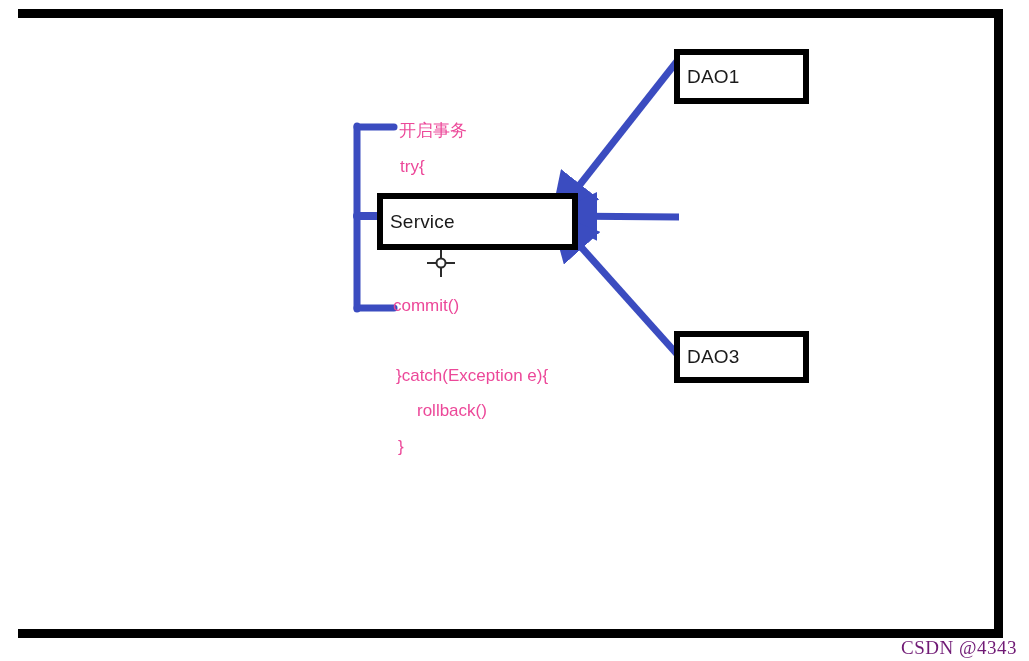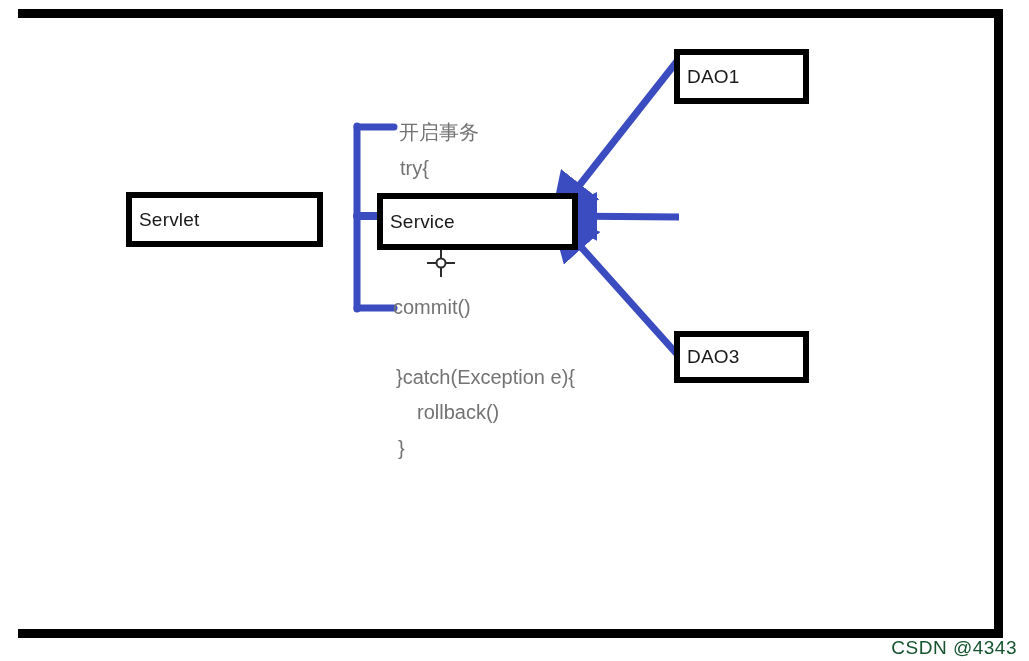--- a/index.html
+++ b/index.html
@@ -49,22 +49,22 @@
     white-space: nowrap;
   }
   #node-servlet { left: 126px; top: 192px; width: 197px; height: 55px; }
   #node-service { left: 377px; top: 193px; width: 201px; height: 57px; }
   #node-dao1   { left: 674px; top: 49px;  width: 135px; height: 55px; }
   #node-dao2   { left: 674px; top: 190px; width: 137px; height: 52px; }
   #node-dao3   { left: 674px; top: 331px; width: 135px; height: 52px; }
 
   .code-text {
     position: absolute;
-    color: #737373;
-    font-size: 20px;
+    color: #ec4899;
+    font-size: 17px;
     white-space: nowrap;
     font-family: "Liberation Sans", "DejaVu Sans", sans-serif;
   }
   #code-begin-tx  { left: 399px; top: 119px; }
   #code-try       { left: 400px; top: 157px; }
   #code-commit    { left: 393px; top: 296px; }
   #code-catch     { left: 396px; top: 366px; }
   #code-rollback  { left: 417px; top: 401px; text-align: right; }
   #code-close     { left: 398px; top: 437px; }
 
@@ -72,24 +72,24 @@
     position: absolute;
     left: 0; top: 0;
     width: 1029px;
     height: 661px;
     pointer-events: none;
   }
   #watermark {
     position: absolute;
     right: 12px;
     top: 637px;
-    color: #14532d;
+    color: #701a75;
     font-size: 19px;
     letter-spacing: 0.5px;
-    font-family: Liberation Sans, sans-serif;
+    font-family: Liberation Serif, serif;
   }
 </style>
 </head>
 <body>
 
 <div id="canvas">
 
   <div class="frame-bar" id="frame-top"></div>
   <div class="frame-bar" id="frame-bottom"></div>
   <div class="frame-bar" id="frame-right"></div>
@@ -116,23 +116,20 @@
 
     <g stroke="#2b2b2b" stroke-width="2" fill="none">
       <line x1="441" y1="249" x2="441" y2="258"></line>
       <line x1="441" y1="268" x2="441" y2="277"></line>
       <line x1="427" y1="263" x2="436" y2="263"></line>
       <line x1="446" y1="263" x2="455" y2="263"></line>
       <circle cx="441" cy="263" r="4.5"></circle>
     </g>
   </svg>
 
-  <div class="node-box" id="node-servlet">
-    <span class="node-label">Servlet</span>
-  </div>
 
   <div class="node-box" id="node-service">
     <span class="node-label">Service</span>
   </div>
 
   <div class="node-box" id="node-dao1">
     <span class="node-label">DAO1</span>
   </div>
 
 

